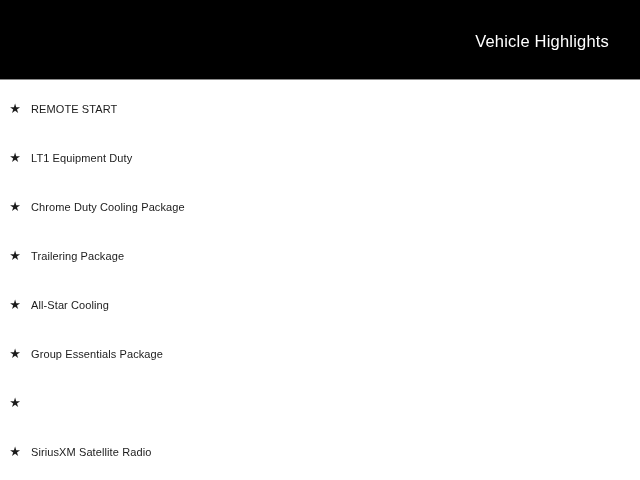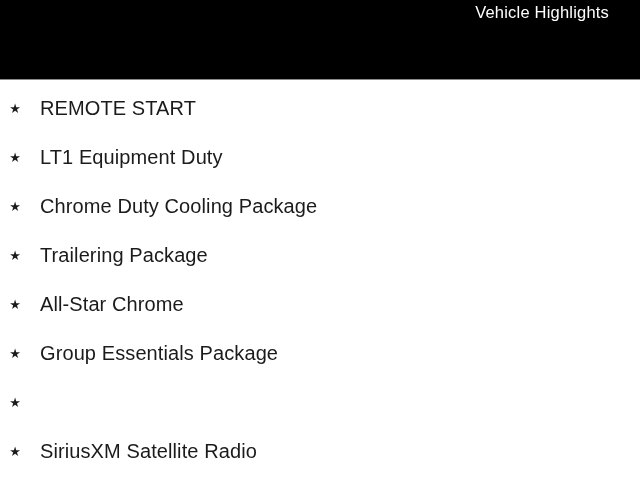--- a/index.html
+++ b/index.html
@@ -15,20 +15,21 @@
     overflow: hidden;
     box-sizing: border-box;
   }
   .header {
     box-sizing: border-box;
     width: 640px;
     height: 80px;
     background: var(--header-bg, #000000);
     border-bottom: 1px solid #8a8a8a;
     display: flex;
+    align-items: center;
     justify-content: flex-end;
     padding-right: 31px;
   }
   .header-title {
     color: var(--header-text, #ffffff);
     font-size: 16.5px;
     letter-spacing: 0.2px;
     padding-top: 3px;
   }
   .highlights-list {
@@ -42,23 +43,23 @@
   }
   .star {
     color: var(--item-text, #1b1b1b);
     font-size: 13px;
     width: 14px;
     text-align: center;
     line-height: 1;
     flex: 0 0 auto;
   }
   .item-label {
-    margin-left: 18px;
+    margin-left: 9px;
     color: var(--item-text, #1b1b1b);
-    font-size: 20px;
+    font-size: 11px;
     letter-spacing: 0.1px;
     white-space: nowrap;
     text-align: center;
   }
 </style>
 </head>
 <body>
 
 <div class="page">
   <div class="header">
@@ -81,21 +82,21 @@
       <span class="item-label">Chrome Duty Cooling Package</span>
     </div>
 
     <div class="list-item">
       <span class="star">★</span>
       <span class="item-label">Trailering Package</span>
     </div>
 
     <div class="list-item">
       <span class="star">★</span>
-      <span class="item-label">All-Star Chrome</span>
+      <span class="item-label">All-Star Cooling</span>
     </div>
 
     <div class="list-item">
       <span class="star">★</span>
       <span class="item-label">Group Essentials Package</span>
     </div>
 
     <div class="list-item">
       <span class="star">★</span>
     </div>

